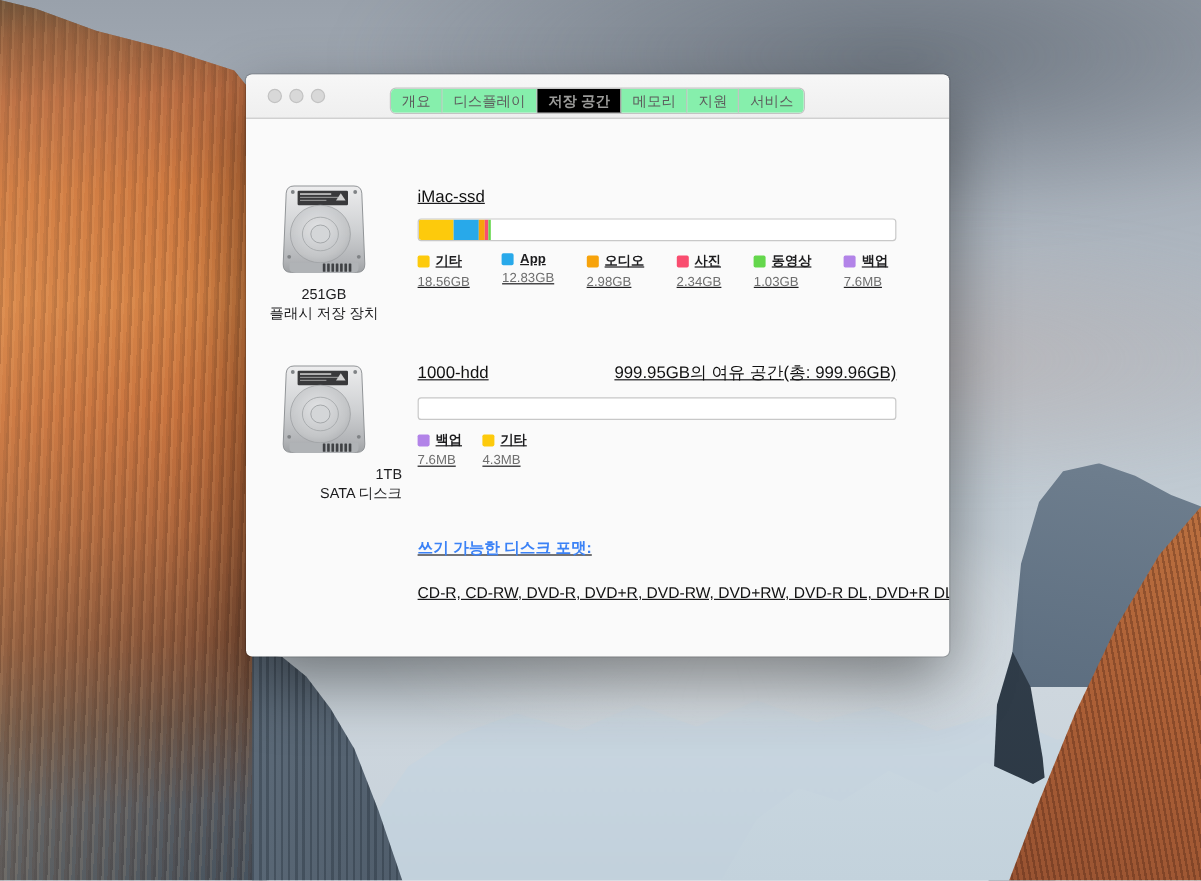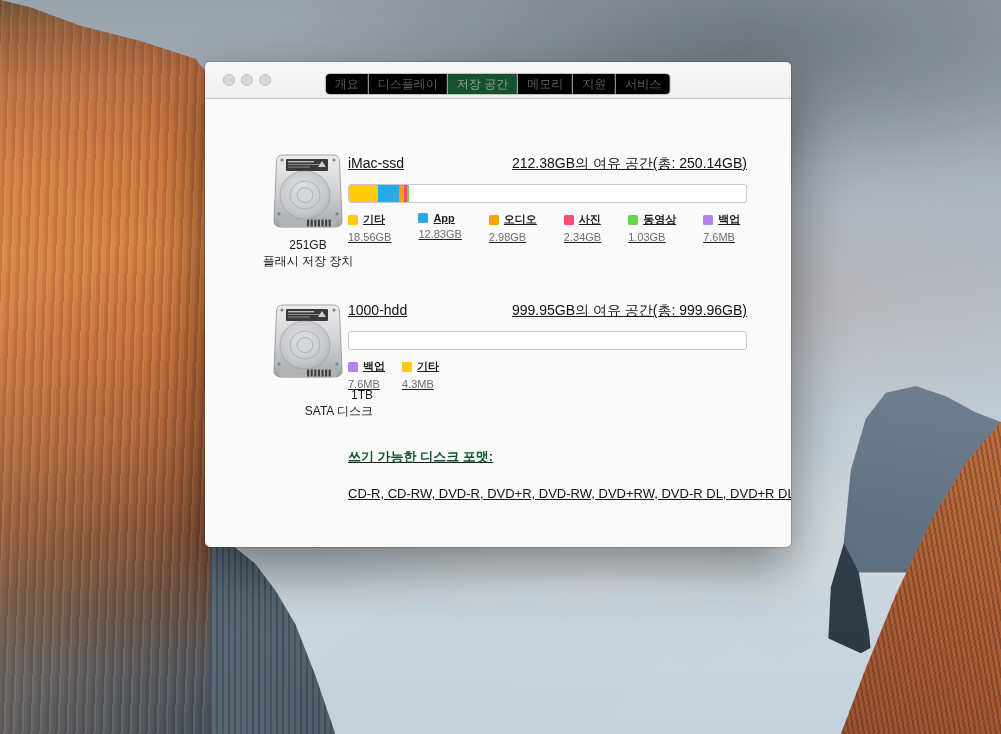--- a/index.html
+++ b/index.html
@@ -56,42 +56,42 @@
   .titlebar{position:relative;height:36px;
     background:linear-gradient(#f7f7f7,#efefef);
     border-bottom:1px solid #c6c6c6;}
   .lights{position:absolute;left:18px;top:12px;display:flex;gap:3px;}
   .light{width:12px;height:12px;border-radius:50%;margin-right:3px;
     background:#d8d8d8;border:1px solid #c2c2c2;box-sizing:border-box;}
   .tabs{position:absolute;left:50%;top:11px;transform:translateX(-50%);
     display:inline-flex;border:1px solid #c3c3c3;border-radius:5px;overflow:hidden;
     background:#fff;}
   .tab{padding:3px 9px;font-size:12px;line-height:14px;color:#5c5c5c;
-    border-right:1px solid #c3c3c3;background:#000000;white-space:nowrap;cursor:default;}
+    border-right:1px solid #c3c3c3;background:#86efac;white-space:nowrap;cursor:default;}
   .tab:last-child{border-right:none;}
-  .tab.selected{background:#14532d;color:#9b9b99;}
+  .tab.selected{background:#000000;color:#9b9b99;font-weight:bold;}
 
   .content{position:relative;width:100%;height:449px;font-size:13px;color:#1c1c1e;}
-  .icon-col{position:absolute;left:0;width:130px;text-align:center;padding-left:38px;}
+  .icon-col{position:absolute;left:0;width:130px;text-align:center;}
   .disk-caption{font-size:12px;line-height:16px;color:#1c1c1e;margin-top:3px;}
   .main-col{position:absolute;left:143px;width:399px;text-decoration:underline;}
   .disk-head{display:flex;justify-content:space-between;align-items:baseline;
     font-size:14px;color:#111;}
   .disk-name{font-weight:400;}
   .disk-free{font-weight:400;}
   .usage-bar{margin-top:11px;height:19px;background:#fff;border:1px solid #c8c8c8;
     border-radius:3px;box-sizing:border-box;display:flex;overflow:hidden;}
   .bar-seg{height:100%;flex:0 0 auto;}
   .legend{display:flex;margin-top:9px;}
   .legend-item{display:flex;flex-direction:column;}
   .legend-top{display:flex;align-items:center;gap:5px;}
   .swatch{width:10px;height:10px;border-radius:1.5px;flex:0 0 auto;}
   .legend-label{font-size:11px;font-weight:700;color:#1c1c1e;white-space:nowrap;}
   .legend-value{font-size:11px;color:#6e6e6e;margin-top:4px;}
-  .formats-title{font-size:13px;font-weight:700;color:#14532d;}
+  .formats-title{font-size:13px;font-weight:700;color:#3b82f6;}
   .formats-line{font-size:13px;color:#111;margin-top:20px;white-space:nowrap;}
 
   
   .hd-icon{display:block;margin:0 auto;}
   
   .cd{position:relative;width:76px;height:76px;border-radius:50%;margin:0 auto;
     display:flex;align-items:center;justify-content:center;
     background:
       radial-gradient(circle at 50% 50%,rgba(255,255,255,0) 52%,rgba(255,255,255,.35) 72%,rgba(150,153,156,.38) 99%),
       conic-gradient(from 0deg,#dfe1e3 0deg,#e7e9eb 30deg,#d8dade 90deg,#e8d9c2 112deg,#d9e4bc 124deg,#b9c6e4 138deg,#d9c9dc 150deg,#dcdee0 170deg,#e5e7e9 210deg,#d4d6d8 260deg,#cfe0c2 292deg,#ece4b4 306deg,#d8cde2 318deg,#c6d4e6 330deg,#dbdde0 345deg,#dfe1e3 360deg);
@@ -178,21 +178,20 @@
         </svg>
         <div class="disk-caption">
           <div>251GB</div>
           <div>플래시 저장 장치</div>
         </div>
       </div>
 
       <div class="main-col" style="top:56px;">
         <div class="disk-head">
           <span class="disk-name">iMac-ssd</span>
-          <span class="disk-free">212.38GB의 여유 공간(총: 250.14GB)</span>
         </div>
         <div class="usage-bar">
             <div class="bar-seg" style="width: 7.41984%; background-color: rgb(253, 202, 12);"></div>
             <div class="bar-seg" style="width: 5.12913%; background-color: rgb(40, 169, 234);"></div>
             <div class="bar-seg" style="width: 1.19133%; background-color: rgb(247, 163, 11);"></div>
             <div class="bar-seg" style="width: 0.935476%; background-color: rgb(249, 77, 111);"></div>
             <div class="bar-seg" style="width: 0.411769%; background-color: rgb(100, 215, 76);"></div>
             <div class="bar-seg" style="width: 0.0030382%; background-color: rgb(178, 131, 232);"></div>
           </div>
         <div class="legend" style="gap:27px;">

